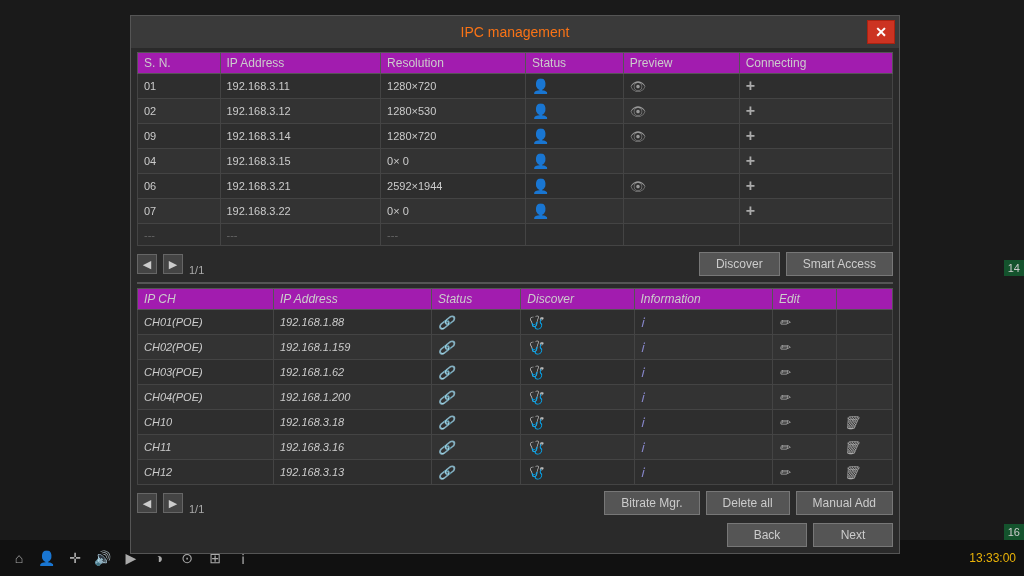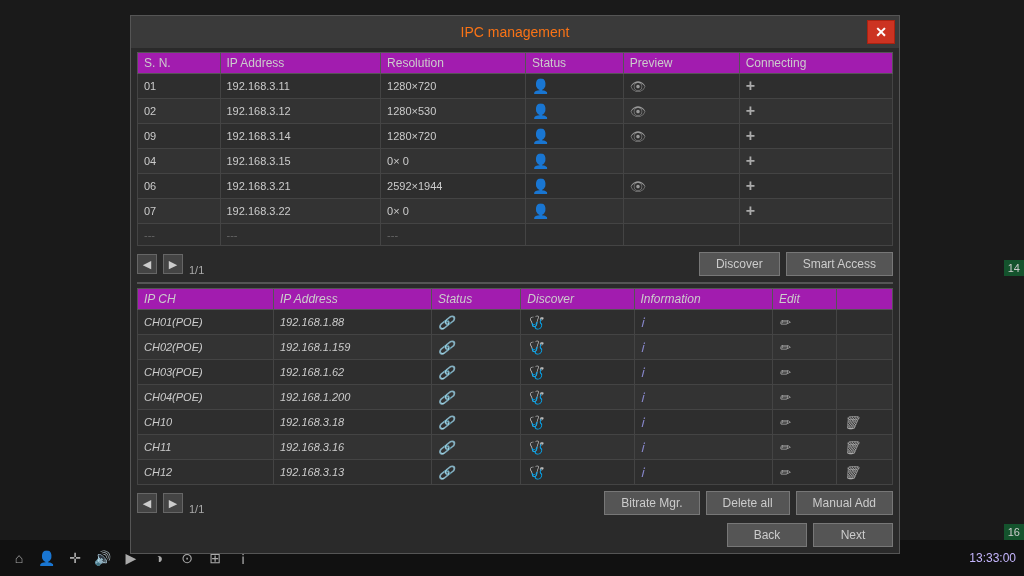--- a/index.html
+++ b/index.html
@@ -35,21 +35,21 @@
       display: flex;
       align-items: center;
       justify-content: center;
       color: #aaa;
       font-size: 14px;
       cursor: pointer;
     }
 
     .taskbar-time {
       margin-left: auto;
-      color: #c4b5fd;
+      color: #eab308;
       font-size: 12px;
     }
 
     .side-label {
       position: absolute;
       right: 0;
       color: #ccc;
       background: #14532d;
       padding: 2px 4px;
       font-size: 11px;

